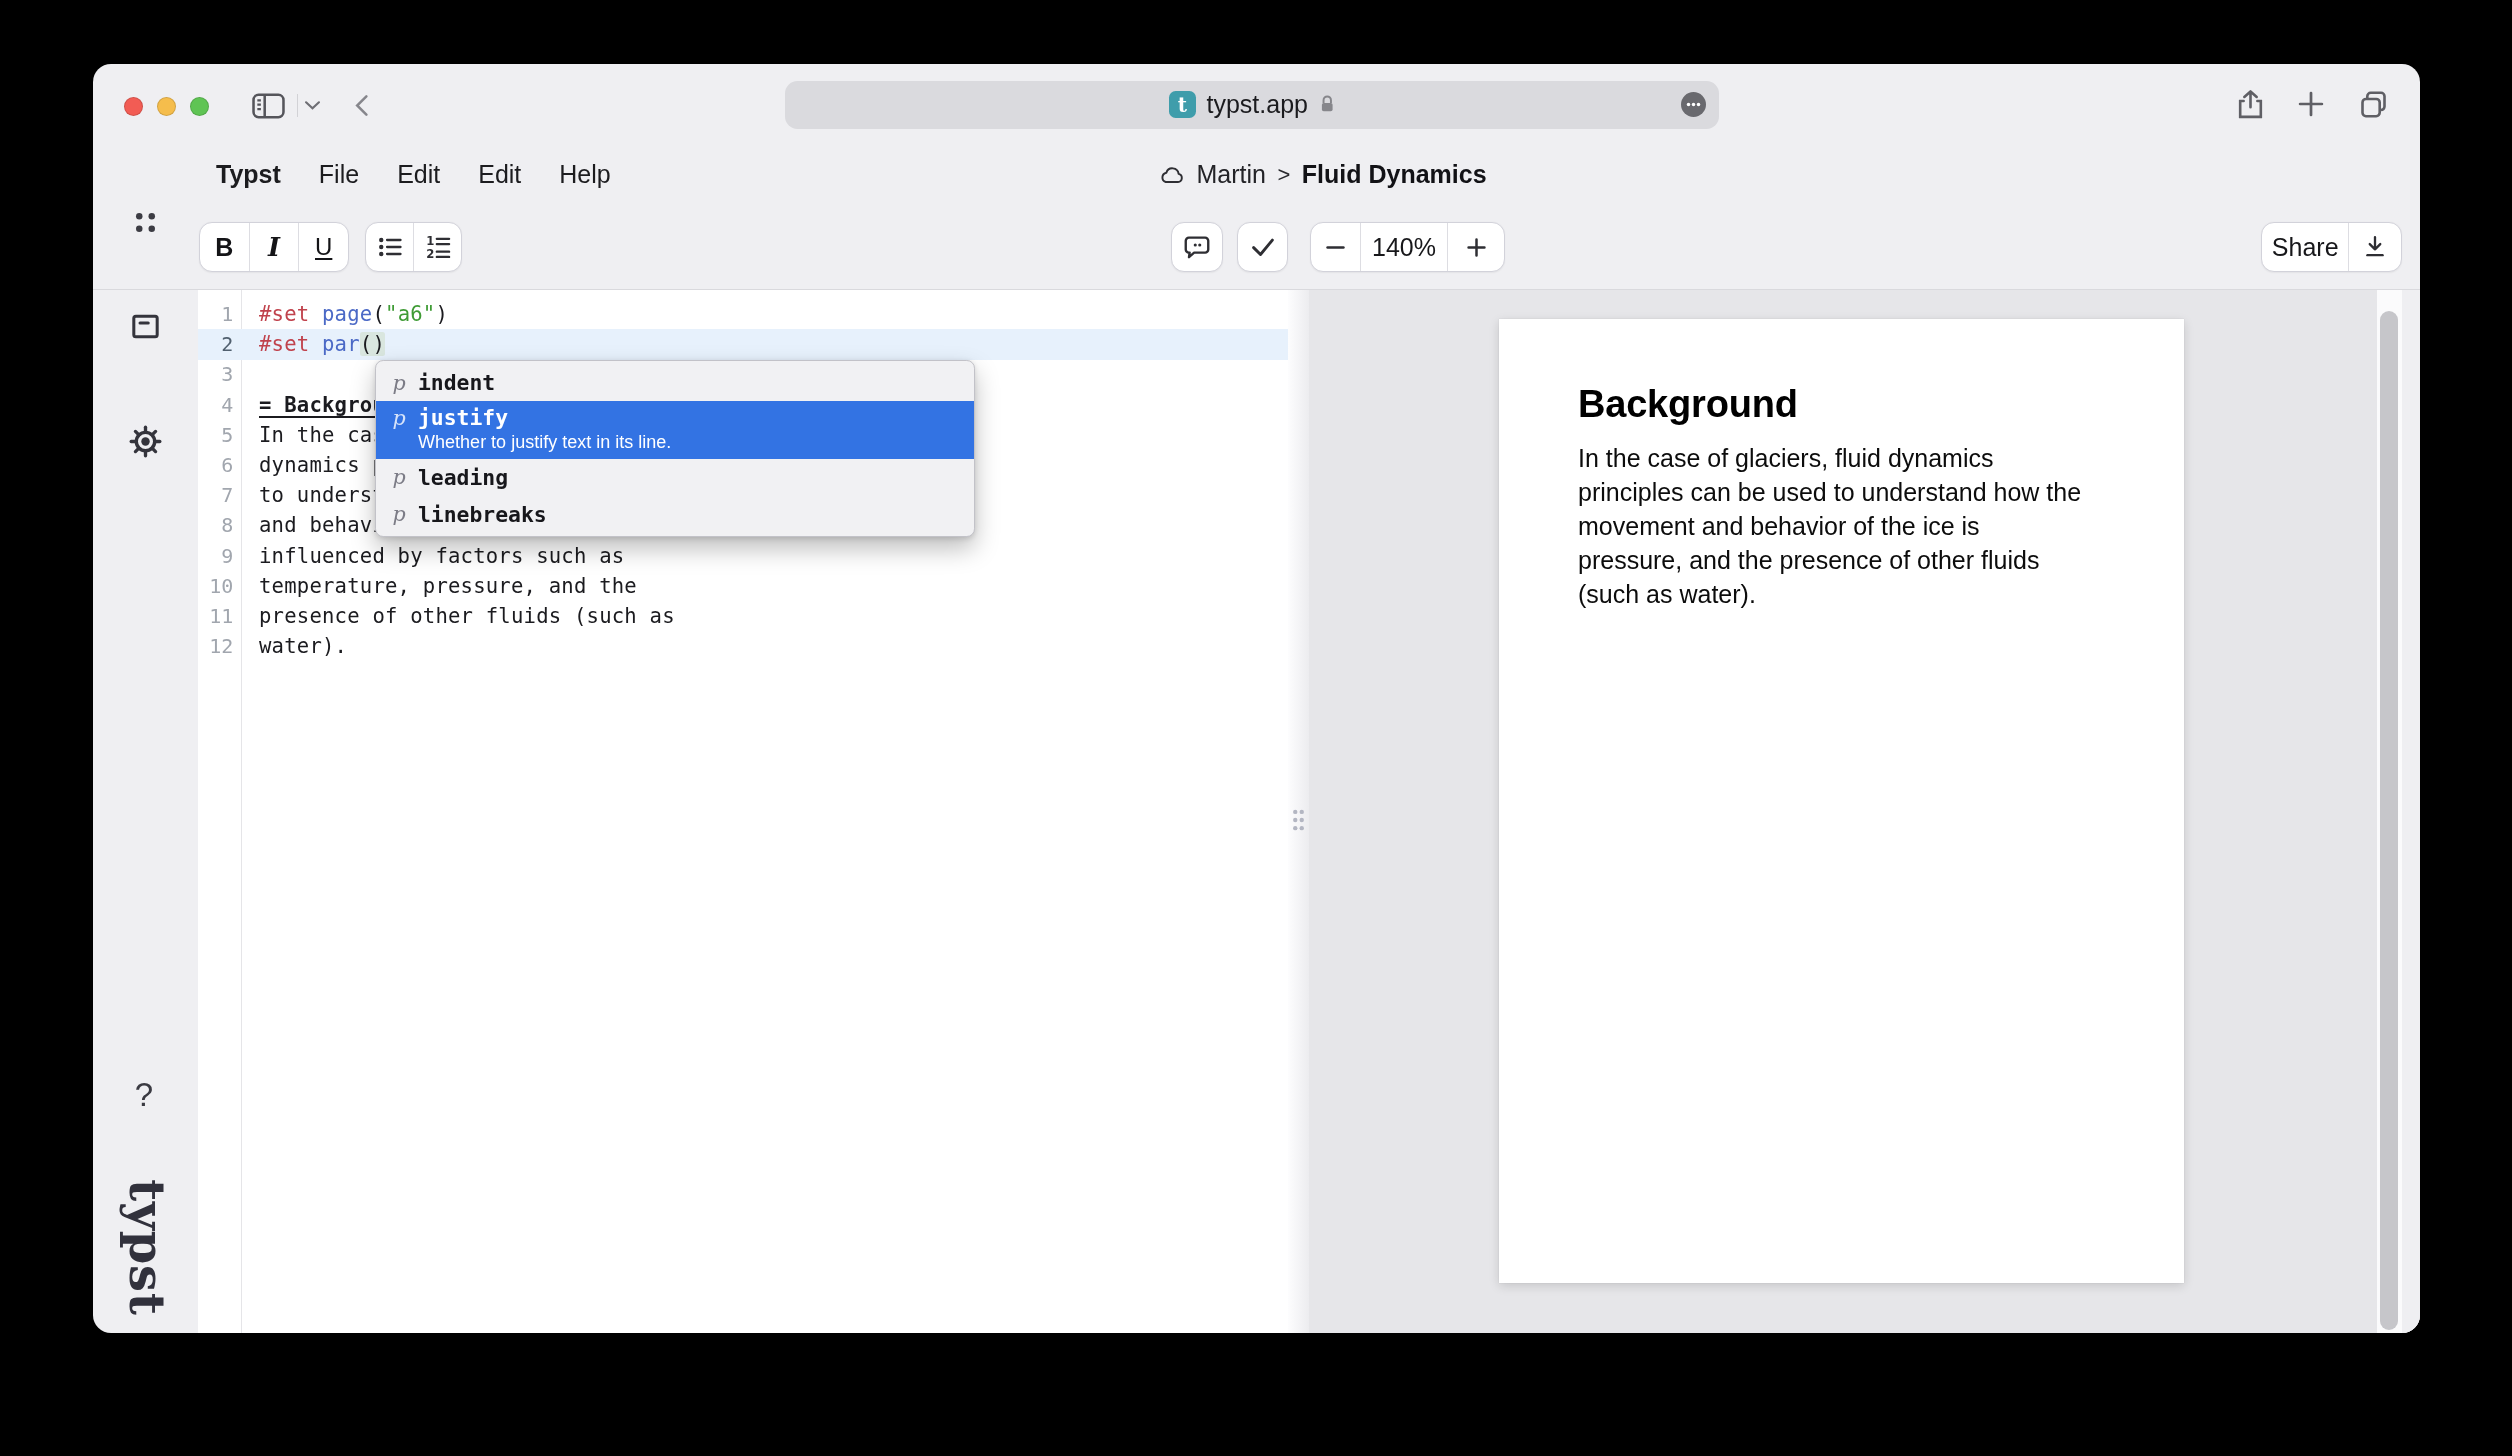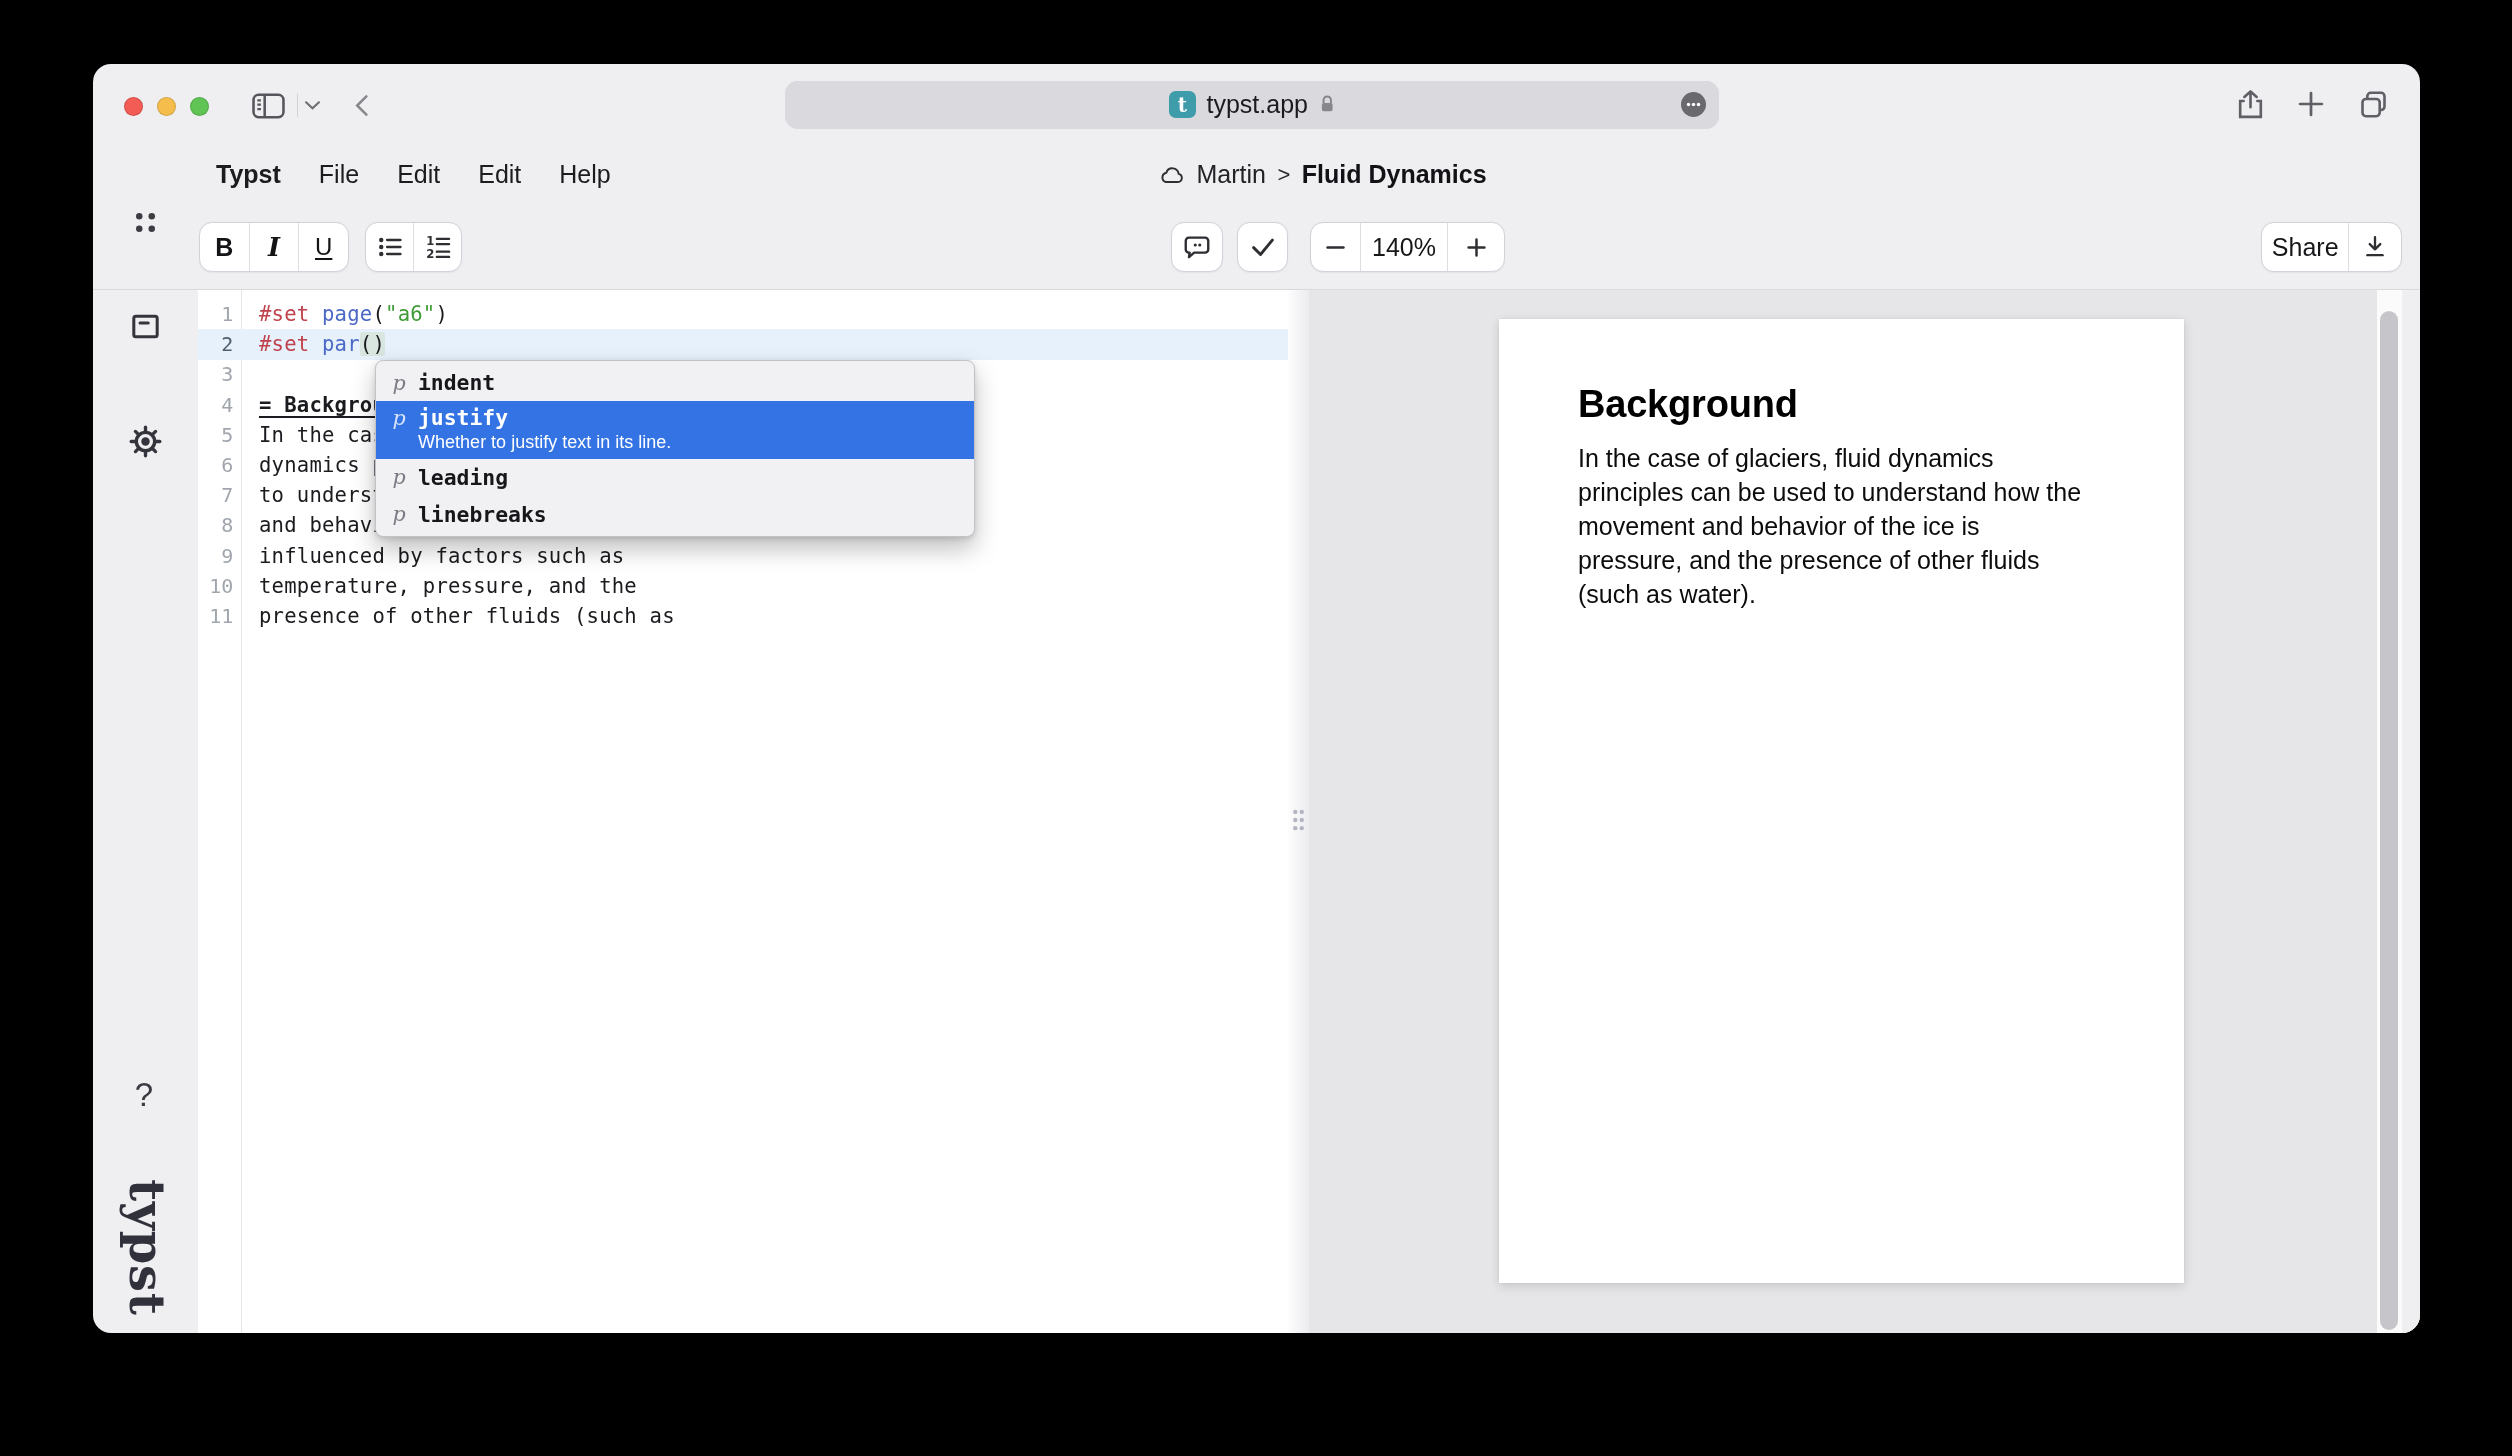--- a/index.html
+++ b/index.html
@@ -313,20 +313,24 @@
       <span class="code">influenced by factors such as</span>
     </div>
     <div class="crow" style="top:281px;">
       <span class="ln">10</span>
       <span class="code">temperature, pressure, and the</span>
     </div>
     <div class="crow" style="top:311px;">
       <span class="ln">11</span>
       <span class="code">presence of other fluids (such as</span>
     </div>
+    <div class="crow" style="top:341px;">
+      <span class="ln">12</span>
+      <span class="code">water).</span>
+    </div>
   </div>
 
   <div class="popup">
     <div class="ac-item">
       <span class="ac-kind">p</span>
       <span class="ac-label">indent</span>
     </div>
     <div class="ac-item selected">
       <div class="ac-head">
         <span class="ac-kind">p</span>

